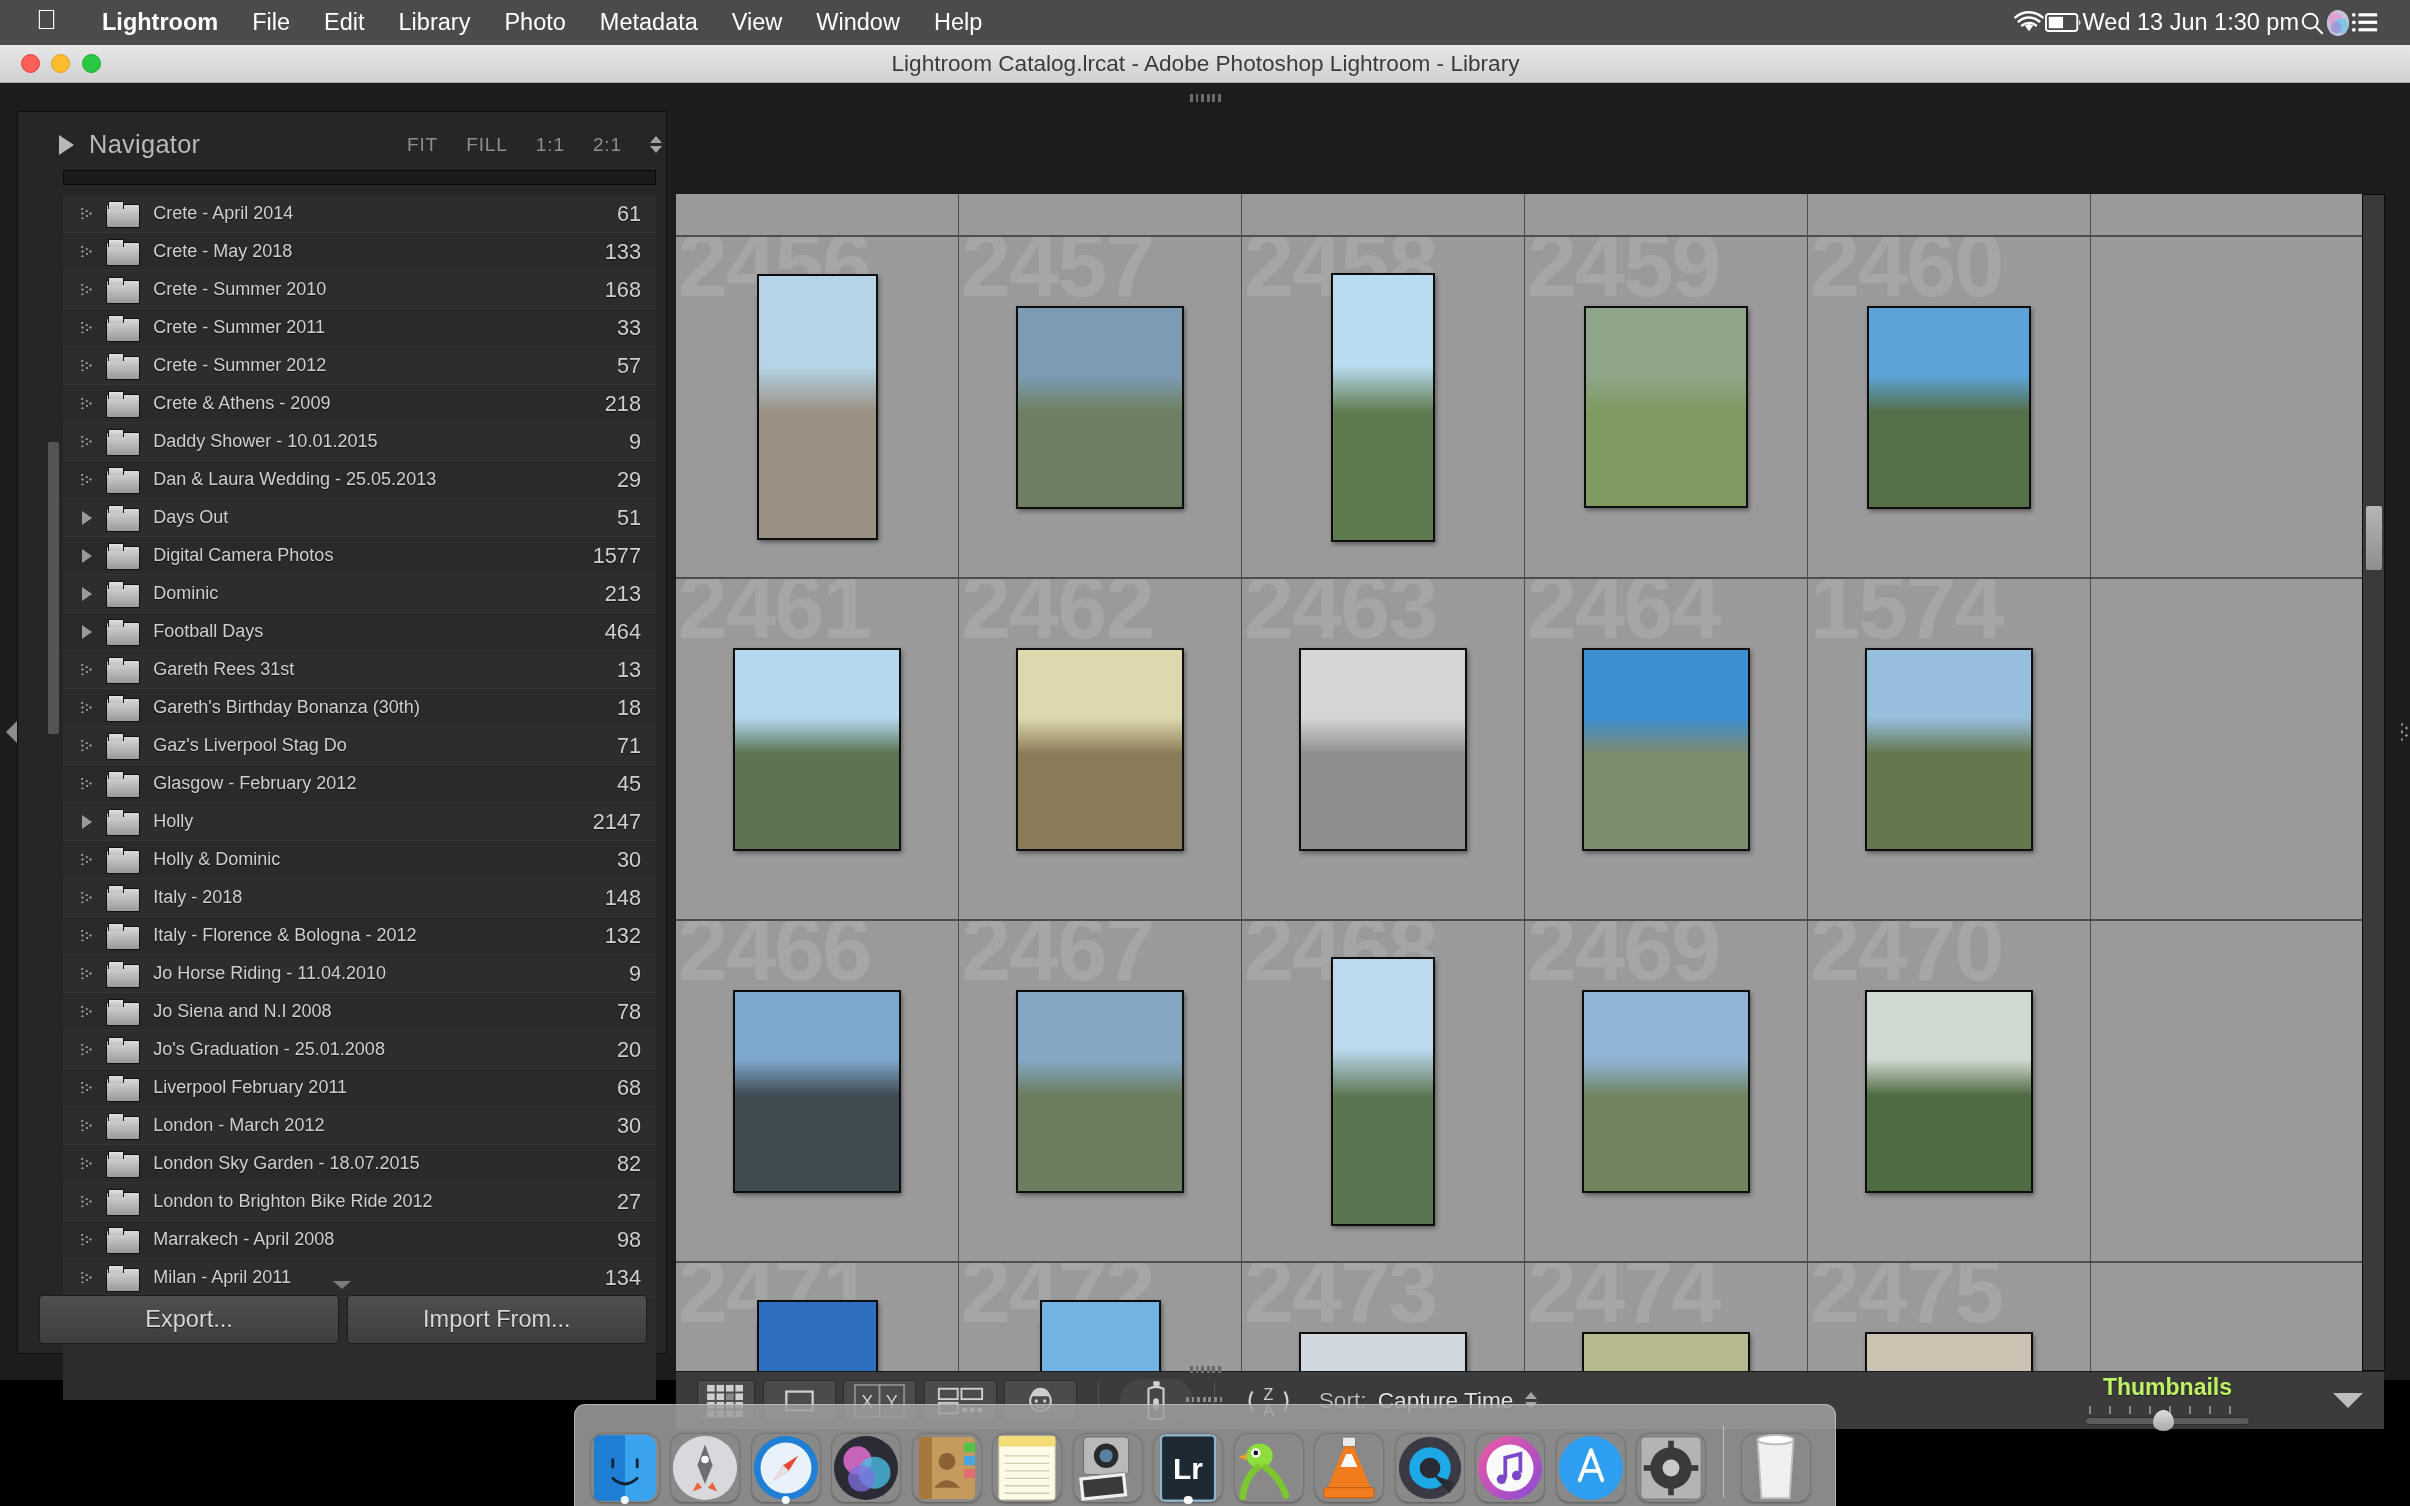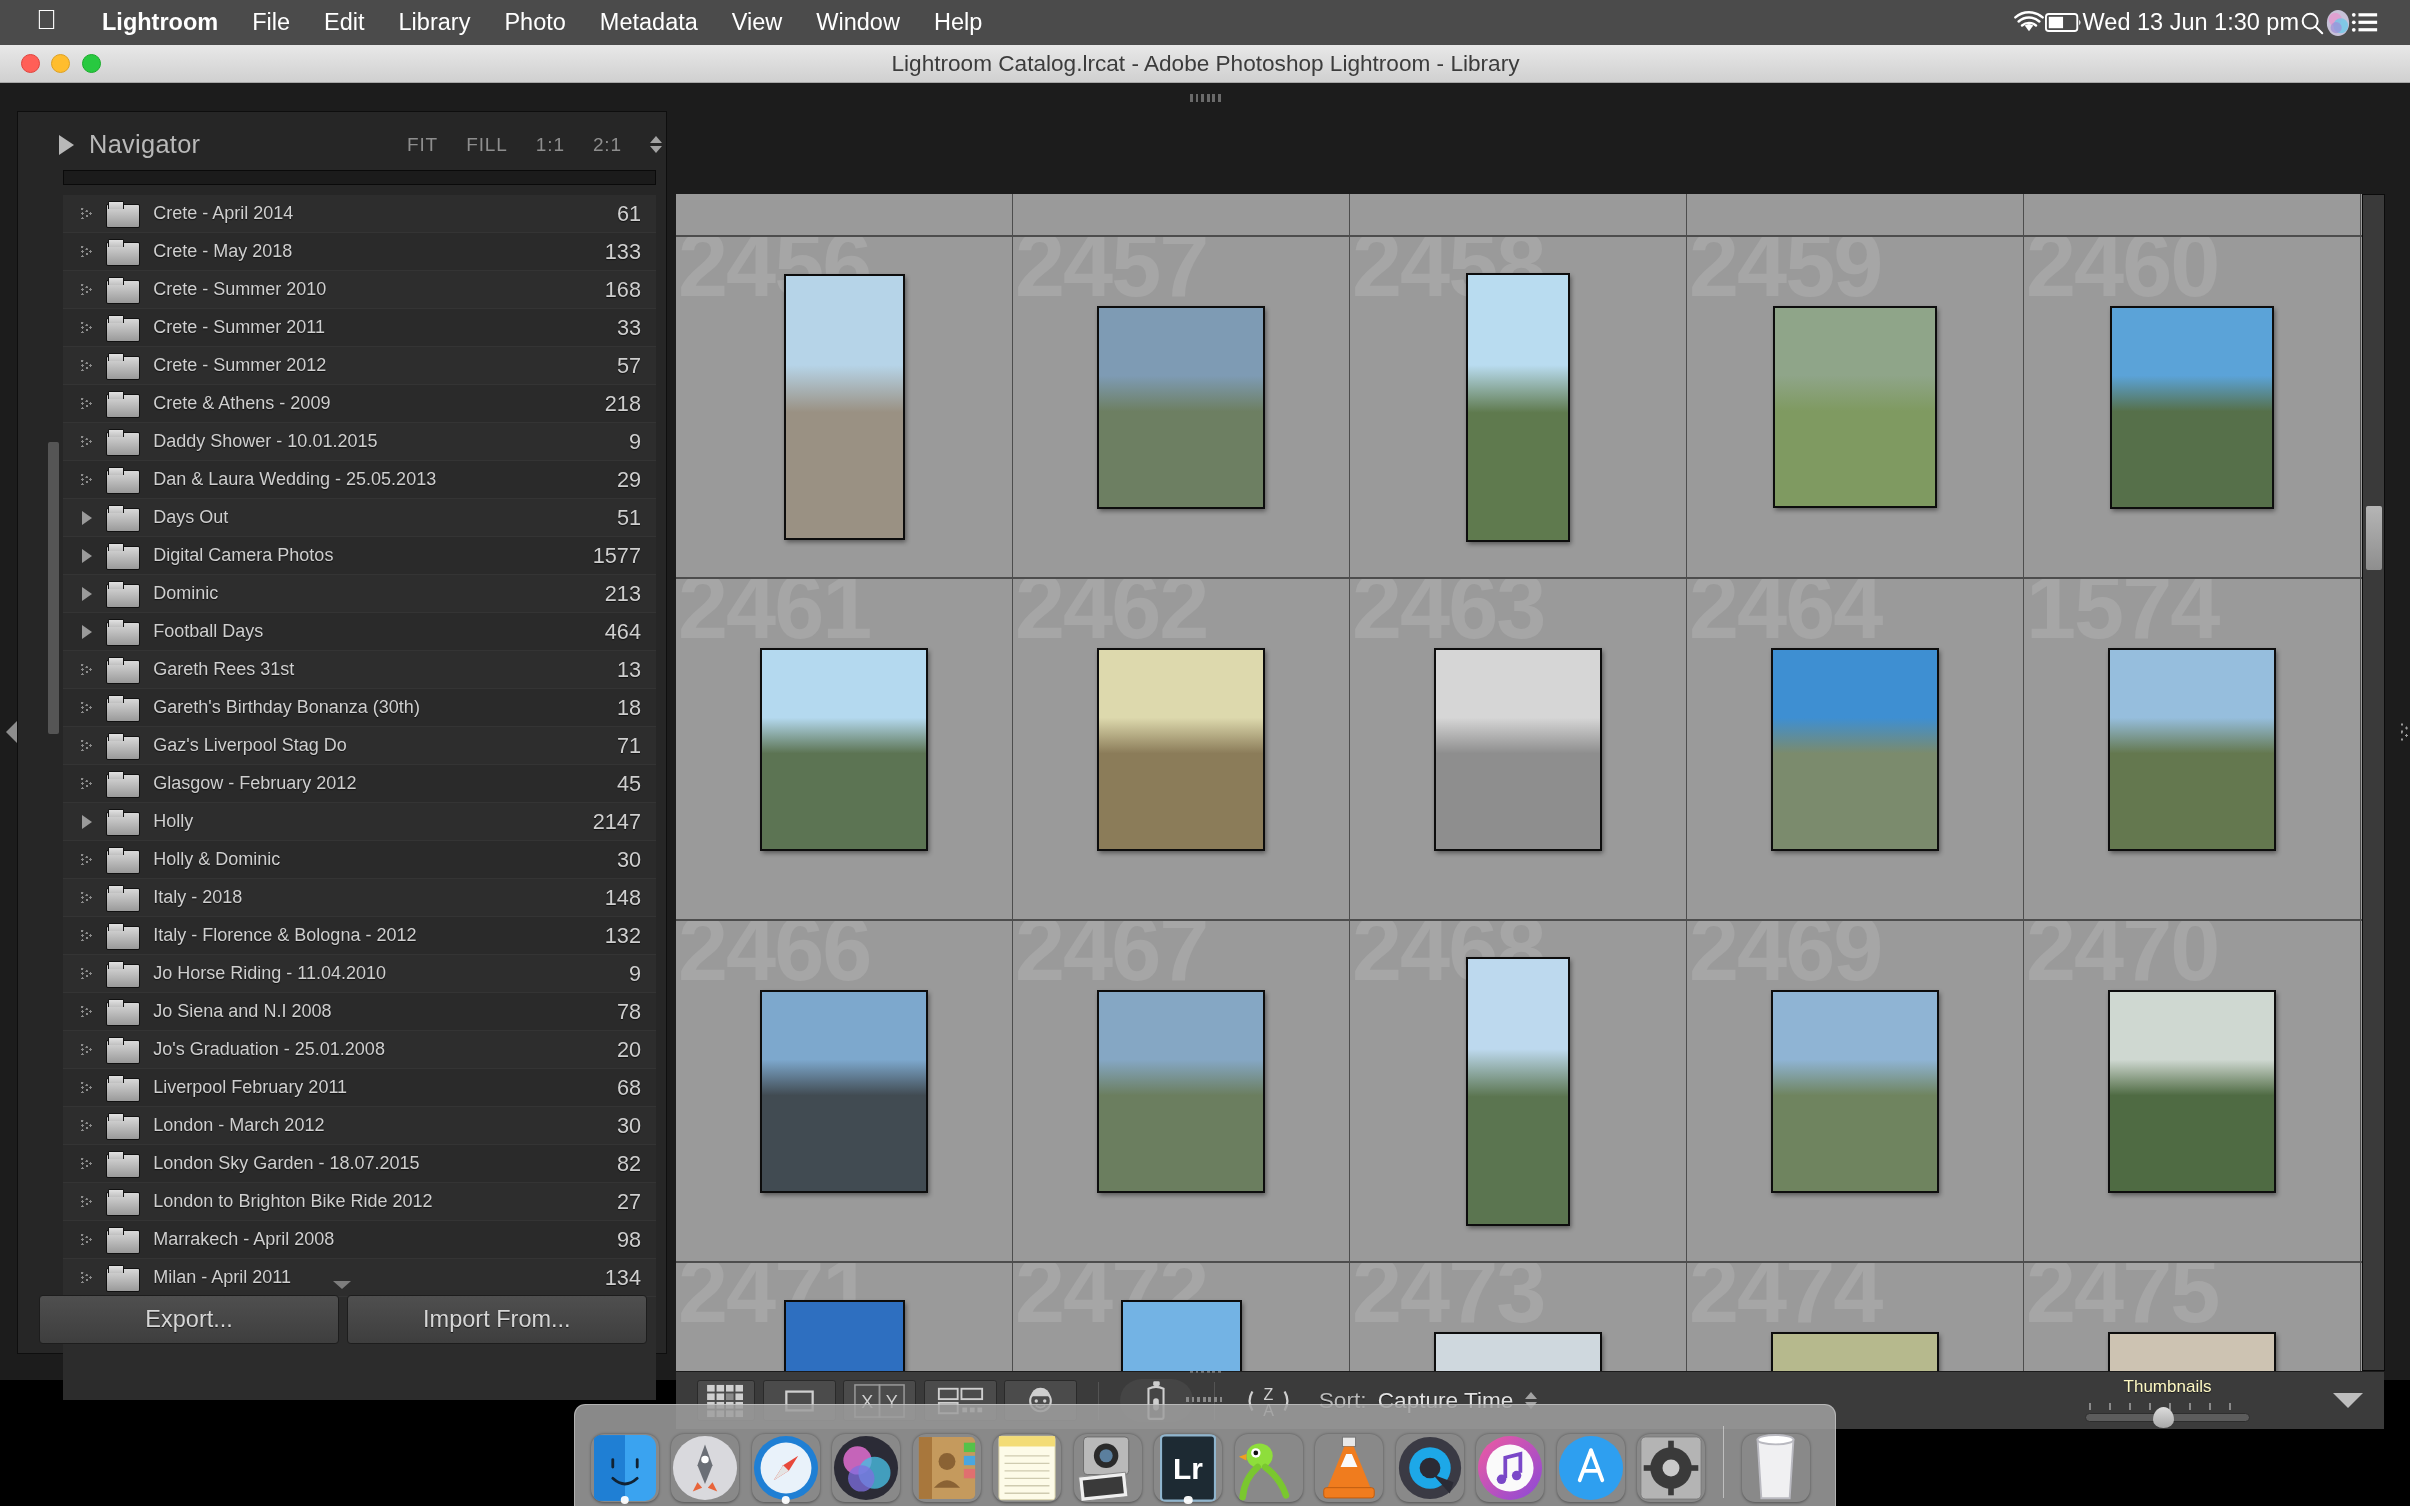--- a/index.html
+++ b/index.html
@@ -200,21 +200,21 @@
   }
   .grid-row {
     position: relative;
     height: 342px;
     border-bottom: 2.8px solid #4d4d4d;
     display: flex;
   }
   .grid-row.partial-top { height: 43px; }
   .grid-cell {
     position: relative;
-    width: 337px; flex: none;
+    width: 283px; flex: none;
     border-right: 1.9px solid #4d4d4d;
     display: flex; align-items: center; justify-content: center;
     overflow: hidden;
   }
   .cell-number {
     position: absolute; left: 1.9px; top: -22.6px;
     font-size: 90px; font-weight: bold;
     color: rgba(255,255,255,0.12);
     letter-spacing: -1.9px;
     pointer-events: none;
@@ -264,21 +264,21 @@
     width: 66px; height: 43px;
     display: flex; align-items: center; justify-content: center;
   }
   #sort-block { display: flex; align-items: center; gap: 11.3px; margin-left: 17px; }
   #sort-label { font-size: 22.6px; color: #b9b9b9; text-shadow: 0 0.9px 0.9px #1a1a1a; }
   #sort-value { font-size: 22.6px; color: #e0e0e0; text-shadow: 0 0.9px 0.9px #1a1a1a; }
   #thumb-block {
     margin-left: auto; display: flex; flex-direction: column;
     align-items: center; width: 282px;
   }
-  #thumb-label { font-size: 17px; color: #fef9c3; text-shadow: 0 0.9px 0.9px #1a1a1a; }
+  #thumb-label { font-size: 23px; color: #bef264; text-shadow: 0 0.9px 0.9px #1a1a1a; font-weight: bold; }
   #thumb-slider { position: relative; width: 165px; height: 21px; margin-top: 5.6px; }
   #thumb-ticks {
     position: absolute; left: 3.8px; right: 3.8px; top: 0; height: 7.5px;
     background: repeating-linear-gradient(to right, #8a8a8a 0 1.9px, transparent 1.9px 20px);
   }
   #thumb-track {
     position: absolute; left: 0; right: 0; top: 10.4px; height: 8.5px;
     background: #5c5c5c; border-radius: 4.7px; border: 0.9px solid #2e2e2e;
   }
   #thumb-knob {

